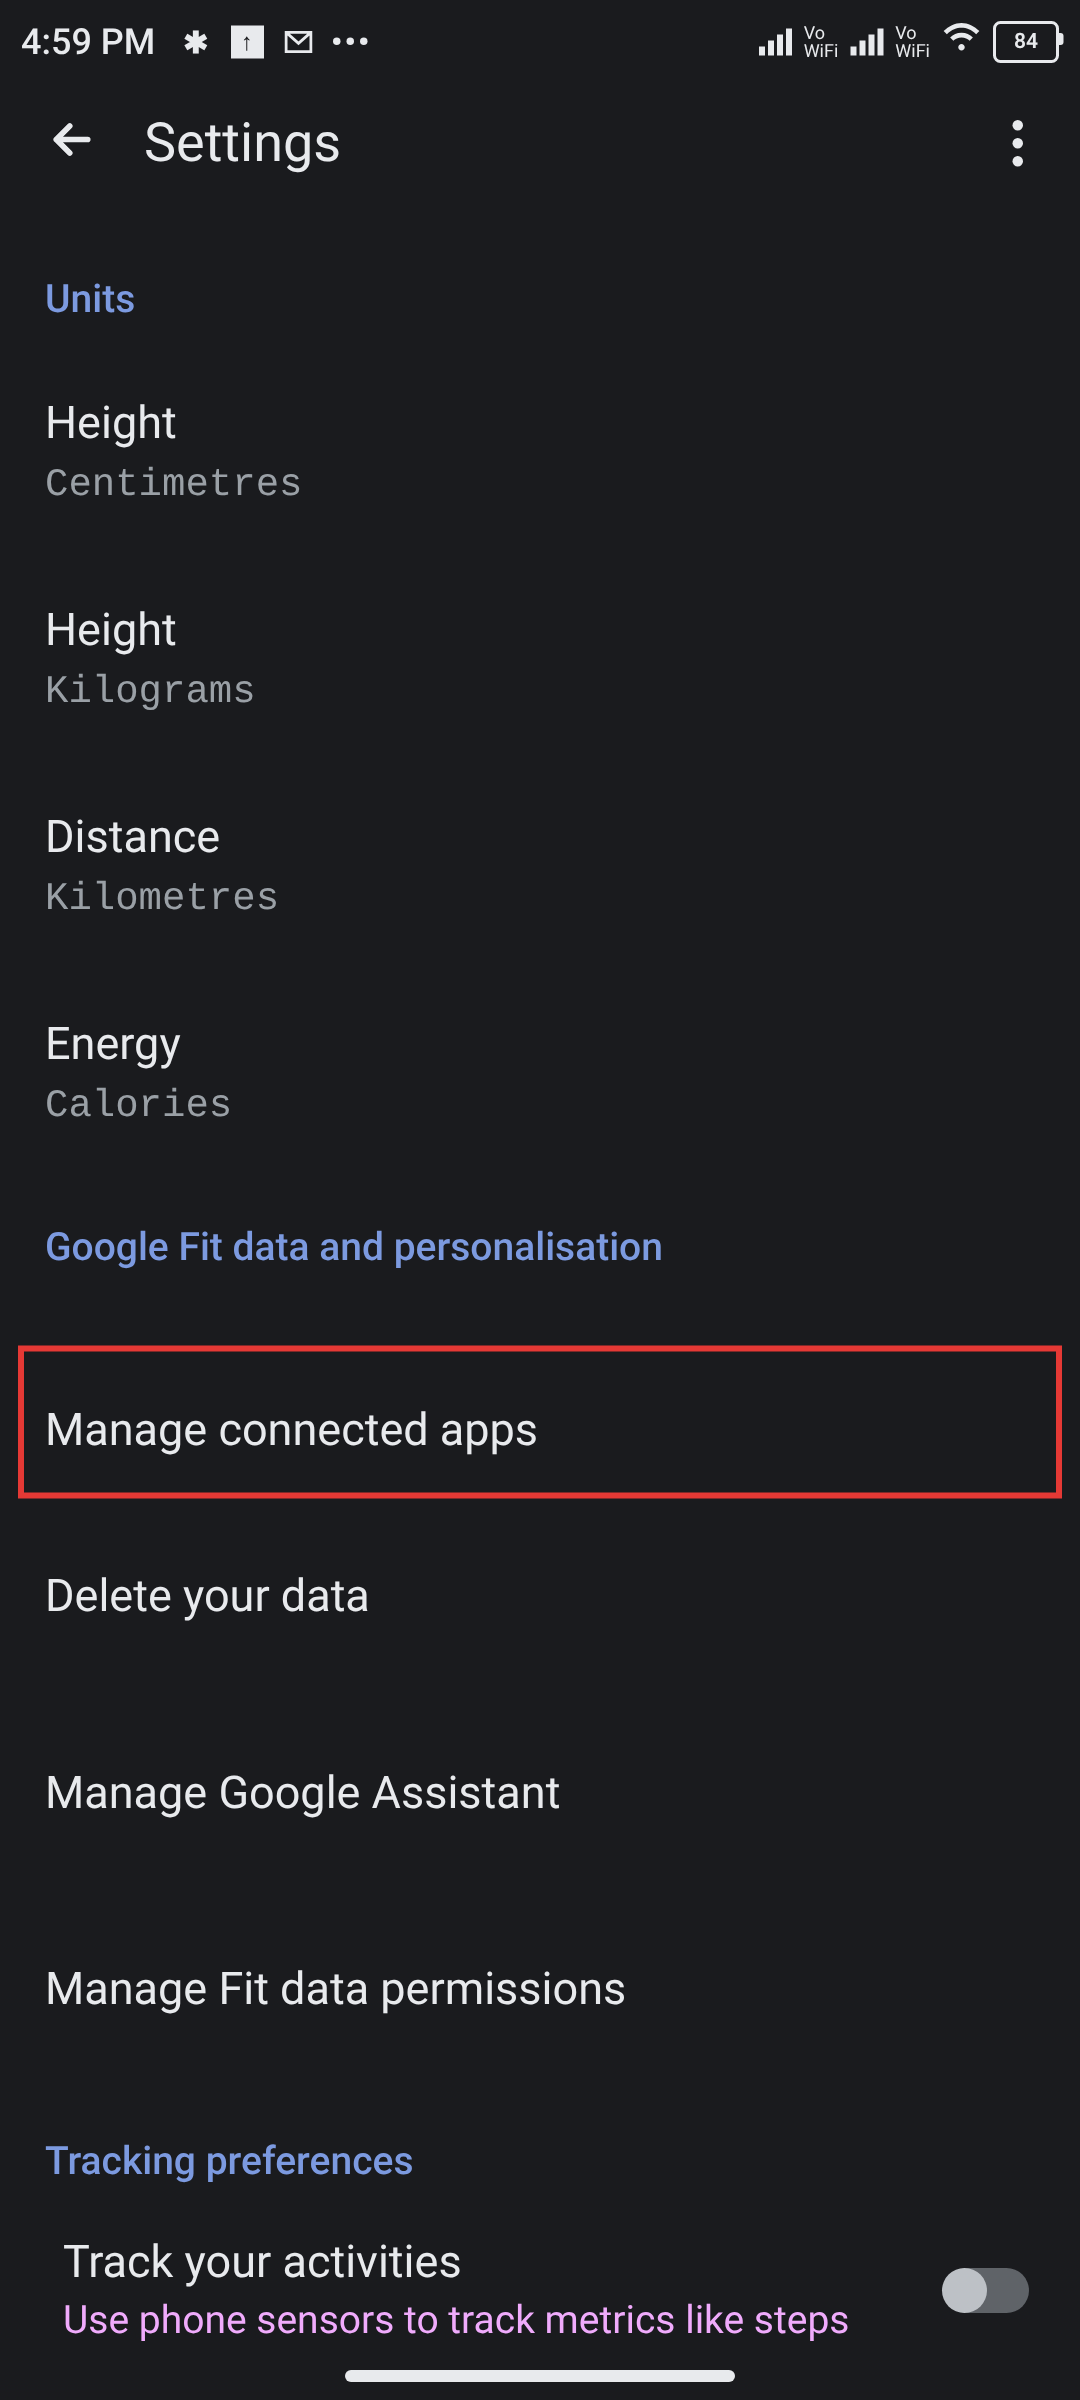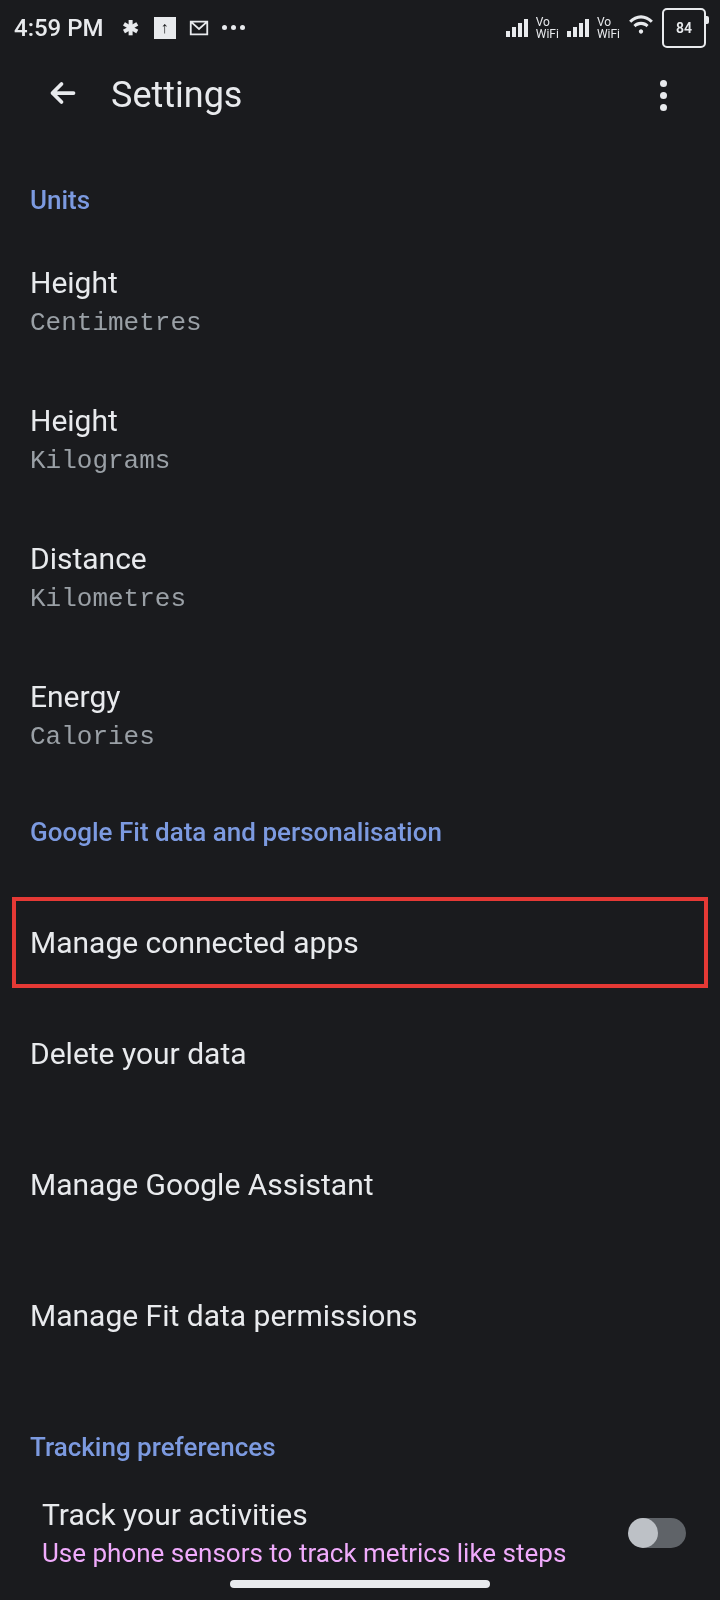--- a/index.html
+++ b/index.html
@@ -69,21 +69,21 @@
       font-size: 12px;
       line-height: 1;
       text-align: left;
     }
     .wifi-icon svg {
       width: 26px;
       height: 26px;
     }
     .battery {
       width: 44px;
-      height: 40px;
+      height: 28px;
       border: 2px solid #e8eaed;
       border-radius: 5px;
       position: relative;
       display: flex;
       align-items: center;
       justify-content: center;
       font-size: 14px;
       font-weight: 600;
     }
     .battery::after {
@@ -93,21 +93,21 @@
       top: 6px;
       width: 3px;
       height: 8px;
       background: #e8eaed;
       border-radius: 0 2px 2px 0;
     }
     .app-bar {
       height: 80px;
       display: flex;
       align-items: center;
-      padding: 0 45px;
+      padding: 0 30px;
       justify-content: space-between;
     }
     .app-bar-left {
       display: flex;
       align-items: center;
       gap: 30px;
     }
     .back-arrow svg {
       width: 36px;
       height: 36px;
@@ -159,20 +159,21 @@
       font-weight: 400;
       padding: 48px 0;
     }
     .highlight-box {
       border: 4px solid #e53935;
       margin: 0 -18px;
       padding: 24px 14px;
     }
     .highlight-box .link-item {
       padding: 0;
+      margin-top: 11px;
     }
     .section-gap {
       margin-top: 20px;
     }
     .tracking-item {
       display: flex;
       justify-content: space-between;
       align-items: center;
       padding-top: 35px;
     }
@@ -324,21 +325,21 @@
   <div class="section-header section-gap">Google Fit data and personalisation</div>
 
   <div class="highlight-box">
     <div class="link-item">Manage connected apps</div>
   </div>
 
   <div class="link-item">Delete your data</div>
   <div class="link-item">Manage Google Assistant</div>
   <div class="link-item">Manage Fit data permissions</div>
 
-  <div class="section-header section-gap" style="margin-top:51px;margin-bottom:0">Tracking preferences</div>
+  <div class="section-header section-gap" style="margin-top:34px;margin-bottom:0">Tracking preferences</div>
 
   <div class="tracking-item">
     <div class="tracking-text">
       <div class="tracking-title">Track your activities</div>
       <div class="tracking-subtitle">Use phone sensors to track metrics like steps</div>
     </div>
     <div class="toggle">
       <div class="toggle-knob"></div>
     </div>
   </div>

